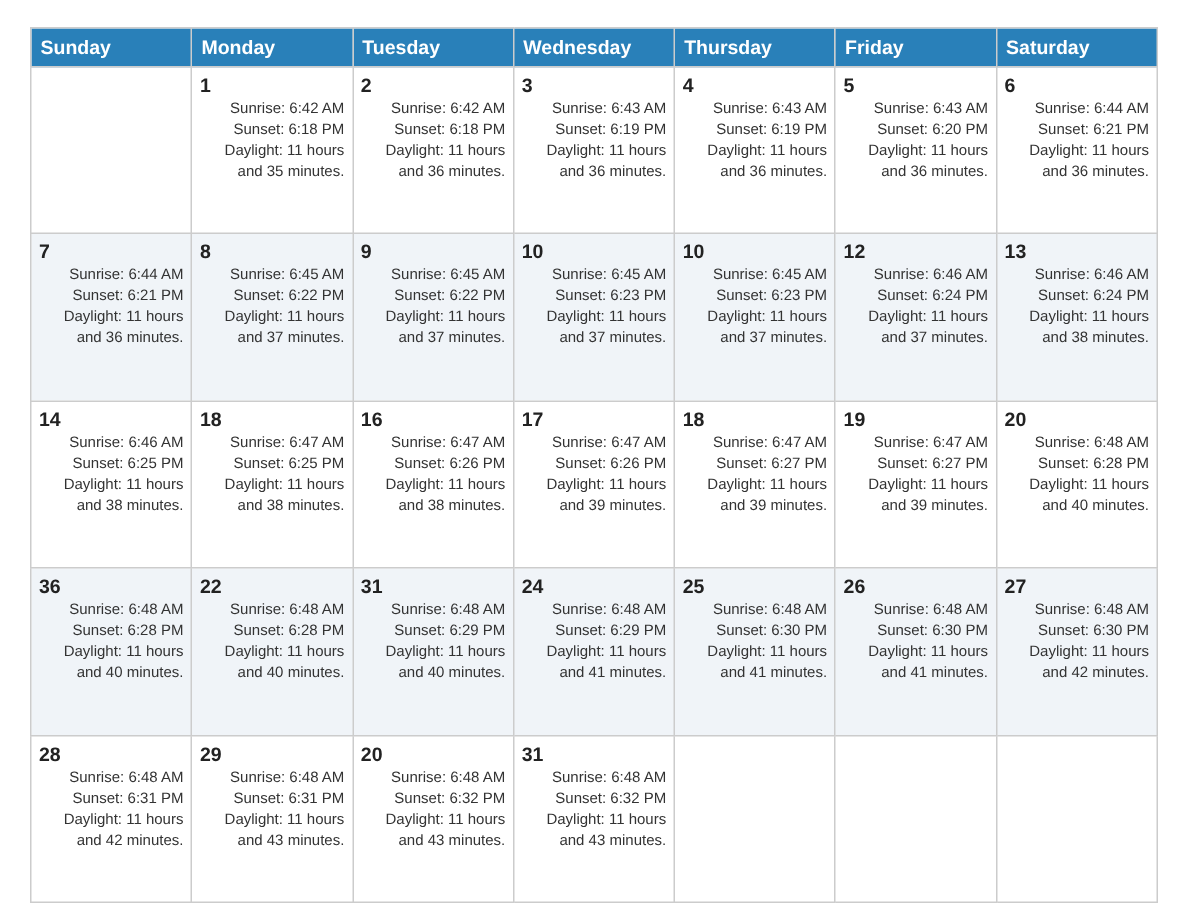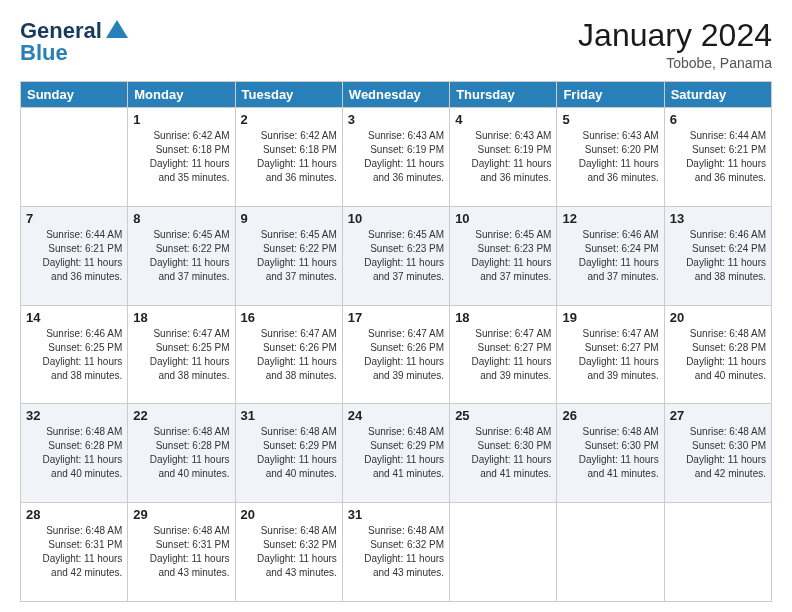--- a/index.html
+++ b/index.html
@@ -84,37 +84,20 @@
       background-color: #f0f4f8;
     }
     .row-white td {
       background-color: #fff;
     }
   </style>
 </head>
 <body>
 
 <div class="page">
-  <div class="header">
-    <div class="logo">
-      <div>
-        <div style="display:flex; align-items:center; gap:2px;">
-          <span style="font-size:22px; font-weight:bold; color:#1a3a5c;">General</span>
-          <svg width="26" height="26" viewBox="0 0 26 26">
-            <polygon points="13,2 24,20 2,20" fill="#2980b9"></polygon>
-          </svg>
-        </div>
-        <div style="font-size:22px; font-weight:bold; color:#2980b9; margin-top:-4px;">Blue</div>
-      </div>
-    </div>
-    <div class="title-section">
-      <div class="month-title">January 2024</div>
-      <div class="location">Tobobe, Panama</div>
-    </div>
-  </div>
 
   <table class="calendar">
     <thead>
       <tr>
       <th>Sunday</th>
           <th>Monday</th>
           <th>Tuesday</th>
           <th>Wednesday</th>
           <th>Thursday</th>
           <th>Friday</th>
@@ -264,21 +247,21 @@
           <td>
             <div class="day-number">20</div>
             <div class="day-info" style="white-space: pre-line;">Sunrise: 6:48 AM
 Sunset: 6:28 PM
 Daylight: 11 hours
 and 40 minutes.</div>
           </td>
         </tr>
         <tr class="row-shaded">
           <td>
-            <div class="day-number">32</div>
+            <div class="day-number">36</div>
             <div class="day-info" style="white-space: pre-line;">Sunrise: 6:48 AM
 Sunset: 6:28 PM
 Daylight: 11 hours
 and 40 minutes.</div>
           </td>
           <td>
             <div class="day-number">22</div>
             <div class="day-info" style="white-space: pre-line;">Sunrise: 6:48 AM
 Sunset: 6:28 PM
 Daylight: 11 hours

